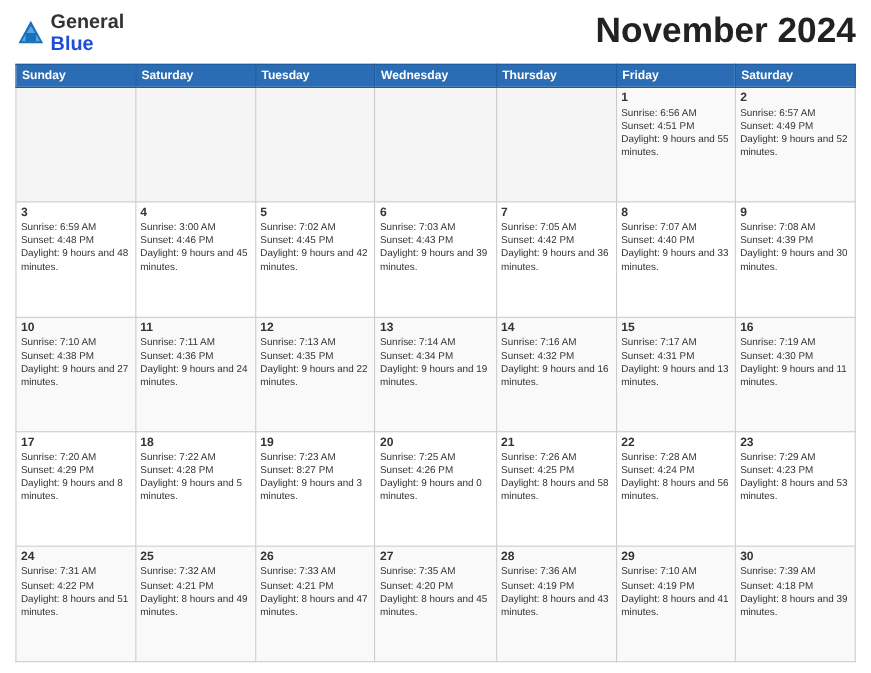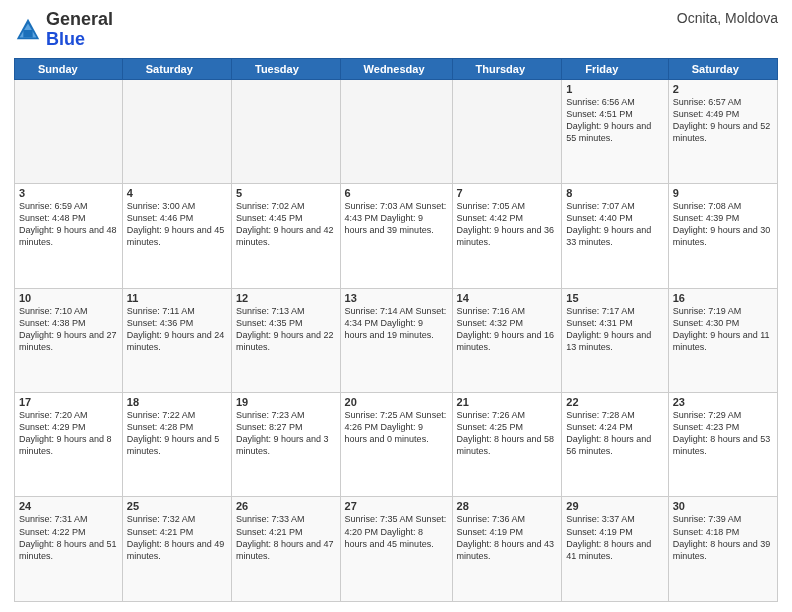--- a/index.html
+++ b/index.html
@@ -56,21 +56,21 @@
     .calendar {
       width: 100%;
       border-collapse: collapse;
       flex: 1;
     }
     .calendar th {
       background-color: #2a6db5;
       color: white;
       font-size: 11px;
       font-weight: bold;
-      padding: 4px 23px;
+      padding: 4px 5px;
       text-align: left;
       border: 1px solid #1e5a9e;
     }
     .calendar td {
       vertical-align: top;
       border: 1px solid #ccc;
       padding: 3px 4px;
       width: 113px;
       min-height: 72px;
       background: #fff;
@@ -108,21 +108,21 @@
         <polygon points="15,3 27,25 3,25" fill="#1a6fba"></polygon>
         <polygon points="15,8 24,23 6,23" fill="#5ba3e0"></polygon>
         <rect x="10" y="15" width="10" height="8" fill="#1a6fba"></rect>
       </svg>
       <div class="logo-text">
         <span class="logo-general">General</span><br>
         <span class="logo-blue">Blue</span>
       </div>
     </div>
     <div class="title-block">
-      <div class="location">Ocnita, Moldova</div>
+      <div class="month-title">November 2024</div>
     </div>
   </div>
 
   <table class="calendar">
     <thead>
       <tr>
         <th>Sunday</th>
         <th>Saturday</th>
         <th>Tuesday</th>
         <th>Wednesday</th>
@@ -309,21 +309,21 @@
 Daylight: 8 hours and 45 minutes.</div>
           </td>
           <td>
             <span class="day-num">28</span>
             <div class="cell-info">Sunrise: 7:36 AM
 Sunset: 4:19 PM
 Daylight: 8 hours and 43 minutes.</div>
           </td>
           <td>
             <span class="day-num">29</span>
-            <div class="cell-info">Sunrise: 3:37 AM
+            <div class="cell-info">Sunrise: 7:10 AM
 Sunset: 4:19 PM
 Daylight: 8 hours and 41 minutes.</div>
           </td>
           <td>
             <span class="day-num">30</span>
             <div class="cell-info">Sunrise: 7:39 AM
 Sunset: 4:18 PM
 Daylight: 8 hours and 39 minutes.</div>
           </td>
         </tr>

